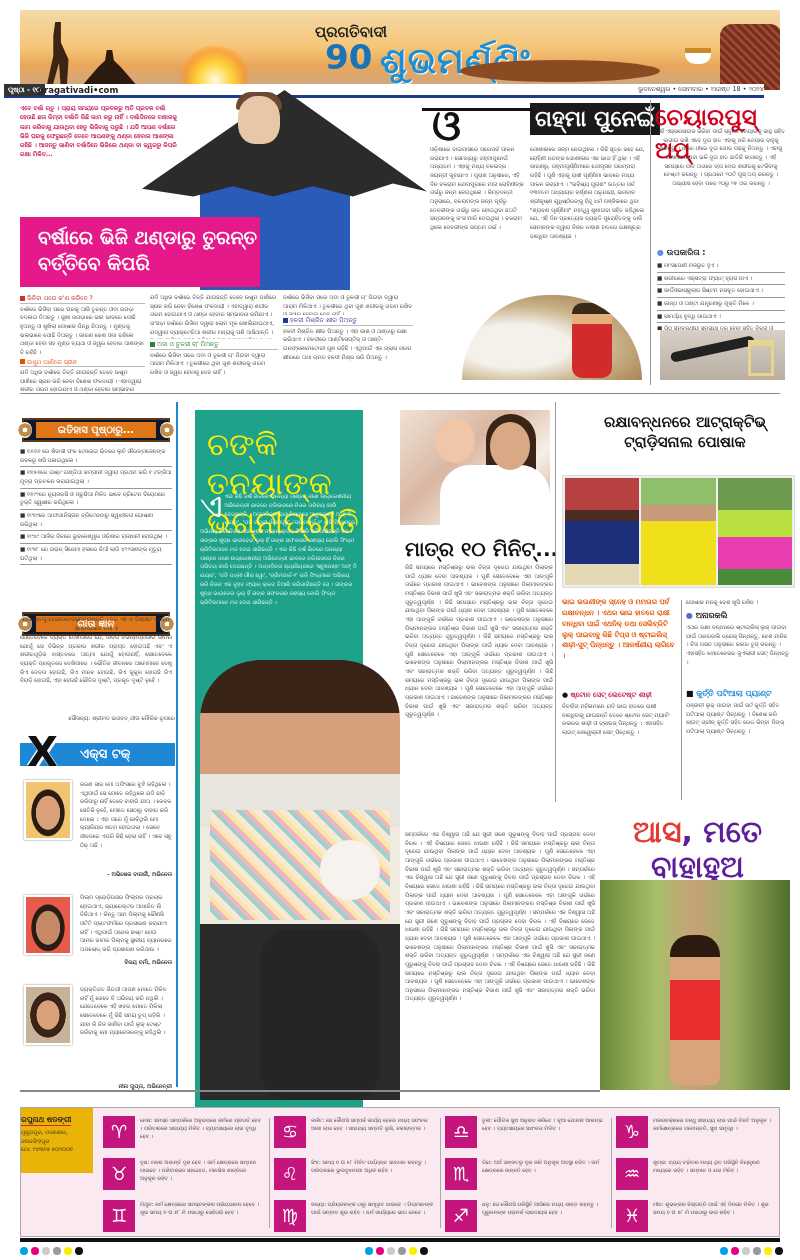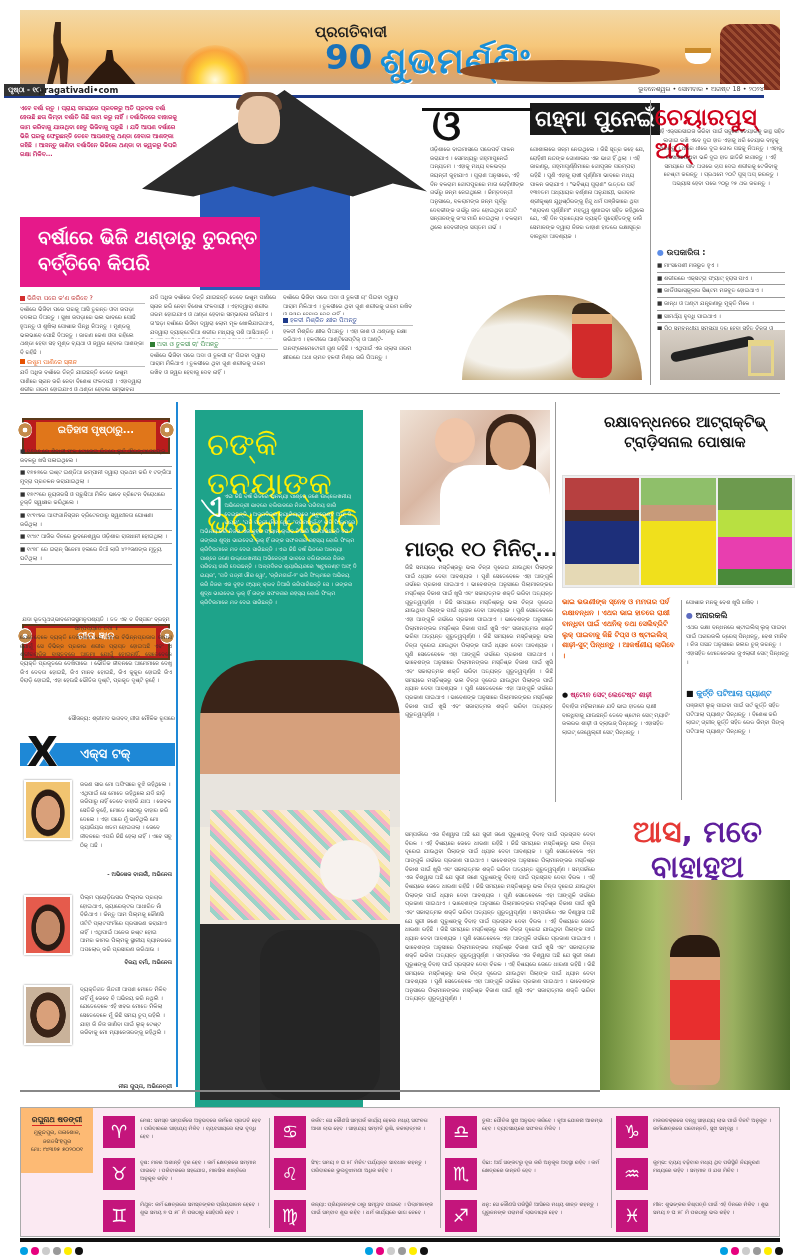--- a/index.html
+++ b/index.html
@@ -34,21 +34,21 @@
 .sq{display:inline-block;width:5px;height:5px;margin-right:2px;vertical-align:middle}
 .gadha-box{left:430px;top:110px;width:210px;height:32px;background:#1a1a1a;color:#fff;font-size:22px;font-weight:bold;padding-left:22px;line-height:32px}
 .bigO{left:432px;top:105px;font-size:42px;color:#111;font-weight:bold;line-height:1}
 .chairpushup-title{left:655px;top:101px;font-size:23px;color:#d0021b;font-weight:bold}
 .vline{background:#999;width:1px}
 .cow-img{left:462px;top:295px;width:180px;height:85px;background:radial-gradient(ellipse at 30% 60%,#f4f1ea 0 30%,#c9b48a 55%,#9c6b3a 100%);border-radius:90px 90px 0 0;overflow:hidden}
 .cow-img .woman{position:absolute;left:110px;top:8px;width:40px;height:75px;background:linear-gradient(180deg,#3a2a1a 0 15%,#e2b27d 15% 28%,#d22b2b 28% 100%);border-radius:10px}
 .pushup-img{left:660px;top:330px;width:125px;height:50px;background:linear-gradient(180deg,#d8d0c6,#b8aea2)}
 .pushup-img .b{position:absolute;left:10px;top:14px;width:85px;height:10px;background:#222;border-radius:6px;transform:rotate(-12deg)}
 .pushup-img .c{position:absolute;left:88px;top:10px;width:26px;height:36px;border:3px solid #e6d58a;border-top-width:6px}
-.ornate{height:36px;border:2px solid #5a3a1a;background:#b91c1c;position:relative}
+.ornate{height:24px;border:2px solid #5a3a1a;background:#0f172a;position:relative}
 .ornate .in{position:absolute;left:12px;right:12px;top:2px;bottom:2px;background:#e0761a;color:#fff;font-size:10px;font-weight:bold;text-align:center;line-height:16px}
 .ornate .fl{position:absolute;top:2px;width:14px;height:16px;border-radius:50%;background:radial-gradient(circle,#fff 0 20%,#c48a4a 25% 60%,#fff 65%)}
 .hist-item{border-bottom:1px solid #999;padding:1px 0 2px}
 .teal{left:195px;top:410px;width:168px;height:720px;background:#1ea38a}
 .teal .h1{left:12px;top:15px;color:#ffef00;font-size:31px;font-weight:normal;line-height:1.25}
 .teal-text{left:200px;top:492px;width:158px;color:#fff;font-size:5.5px;line-height:1.6;overflow:hidden;height:230px}
 .dropcap{float:left;font-size:32px;line-height:.9;margin-right:2px;color:#fff}
 .ananya{left:200px;top:660px;width:200px;height:440px;background:linear-gradient(180deg,#3a2418 0 12%,#d6a07c 12% 26%,#e8e4de 26% 38%,#f0ebe1 38% 60%,#2a2a2a 60% 100%);border-radius:60px 60px 0 0;overflow:hidden}
 .ananya .shirt{position:absolute;left:10px;top:150px;width:180px;height:110px;background:repeating-linear-gradient(45deg,#f9e8d8 0 6px,#9cd3c8 6px 10px,#f3b3c6 10px 14px,#f7e7a1 14px 18px)}
 .ananya .leg{position:absolute;left:60px;top:270px;width:120px;height:170px;background:#252525;border-radius:30px}
@@ -74,21 +74,21 @@
 .xtalk-bar{left:20px;top:743px;width:155px;height:23px;background:#1e88d6}
 .xtalk-x{left:27px;top:732px;font-size:40px;font-weight:bold;color:#111;line-height:1;text-shadow:2px 2px 0 #fff,-1px -1px 0 #fff}
 .xtalk-label{left:80px;top:745px;color:#fff;font-size:13px;font-weight:bold}
 .face{width:48px;height:60px;border:2px solid #fff;box-shadow:0 0 2px #888}
 .face1{left:24px;top:780px;background:radial-gradient(ellipse at 50% 55%,#d9a07a 0 38%,#2a1b14 40% 52%,#f1c470 55%)}
 .face2{left:24px;top:895px;background:radial-gradient(ellipse at 50% 55%,#c48a68 0 38%,#2a1b14 40% 52%,#e55b4c 55%)}
 .face3{left:24px;top:985px;background:radial-gradient(ellipse at 50% 50%,#d9a07a 0 36%,#3a2418 38% 56%,#c9b29a 58%)}
 .horo{left:20px;top:1107px;width:760px;height:130px;border:1px solid #aaa;background:#fbe9f2}
 .horo-side{left:0;top:0;width:72px;height:130px}
 .horo-side .top{height:65px;background:#1e5a9a;color:#fff;text-align:center;font-size:11.5px;font-weight:bold;line-height:1.25;padding-top:5px}
-.horo-side .bot{height:65px;background:#fdba74;text-align:center;padding-top:6px;font-size:5.5px;line-height:1.5}
+.horo-side .bot{height:65px;background:#eab308;text-align:left;padding-top:6px;font-size:5.5px;line-height:1.5}
 .horo-side .name{font-size:7.5px;font-weight:bold;border-bottom:1px solid #d22;display:inline-block;margin-bottom:2px}
 .sign{display:flex;gap:5px;margin-bottom:4px;height:38px}
 .sign .ic{flex:0 0 32px;height:32px;background:#c4157c;color:#fff;font-size:18px;text-align:center;line-height:32px}
 .sign .t{font-size:5.3px;line-height:1.55;color:#333;overflow:hidden}
 .reg{display:flex;gap:3px;position:absolute}
 .reg span{width:8px;height:8px;border-radius:50%}
 .footline{left:20px;top:1238px;width:760px;height:4px;background:#111}
 .divider-v{background:#aaa;width:1px}
 .bottom-border{left:20px;top:1090px;width:580px;height:2px;background:#888}
 </style>

